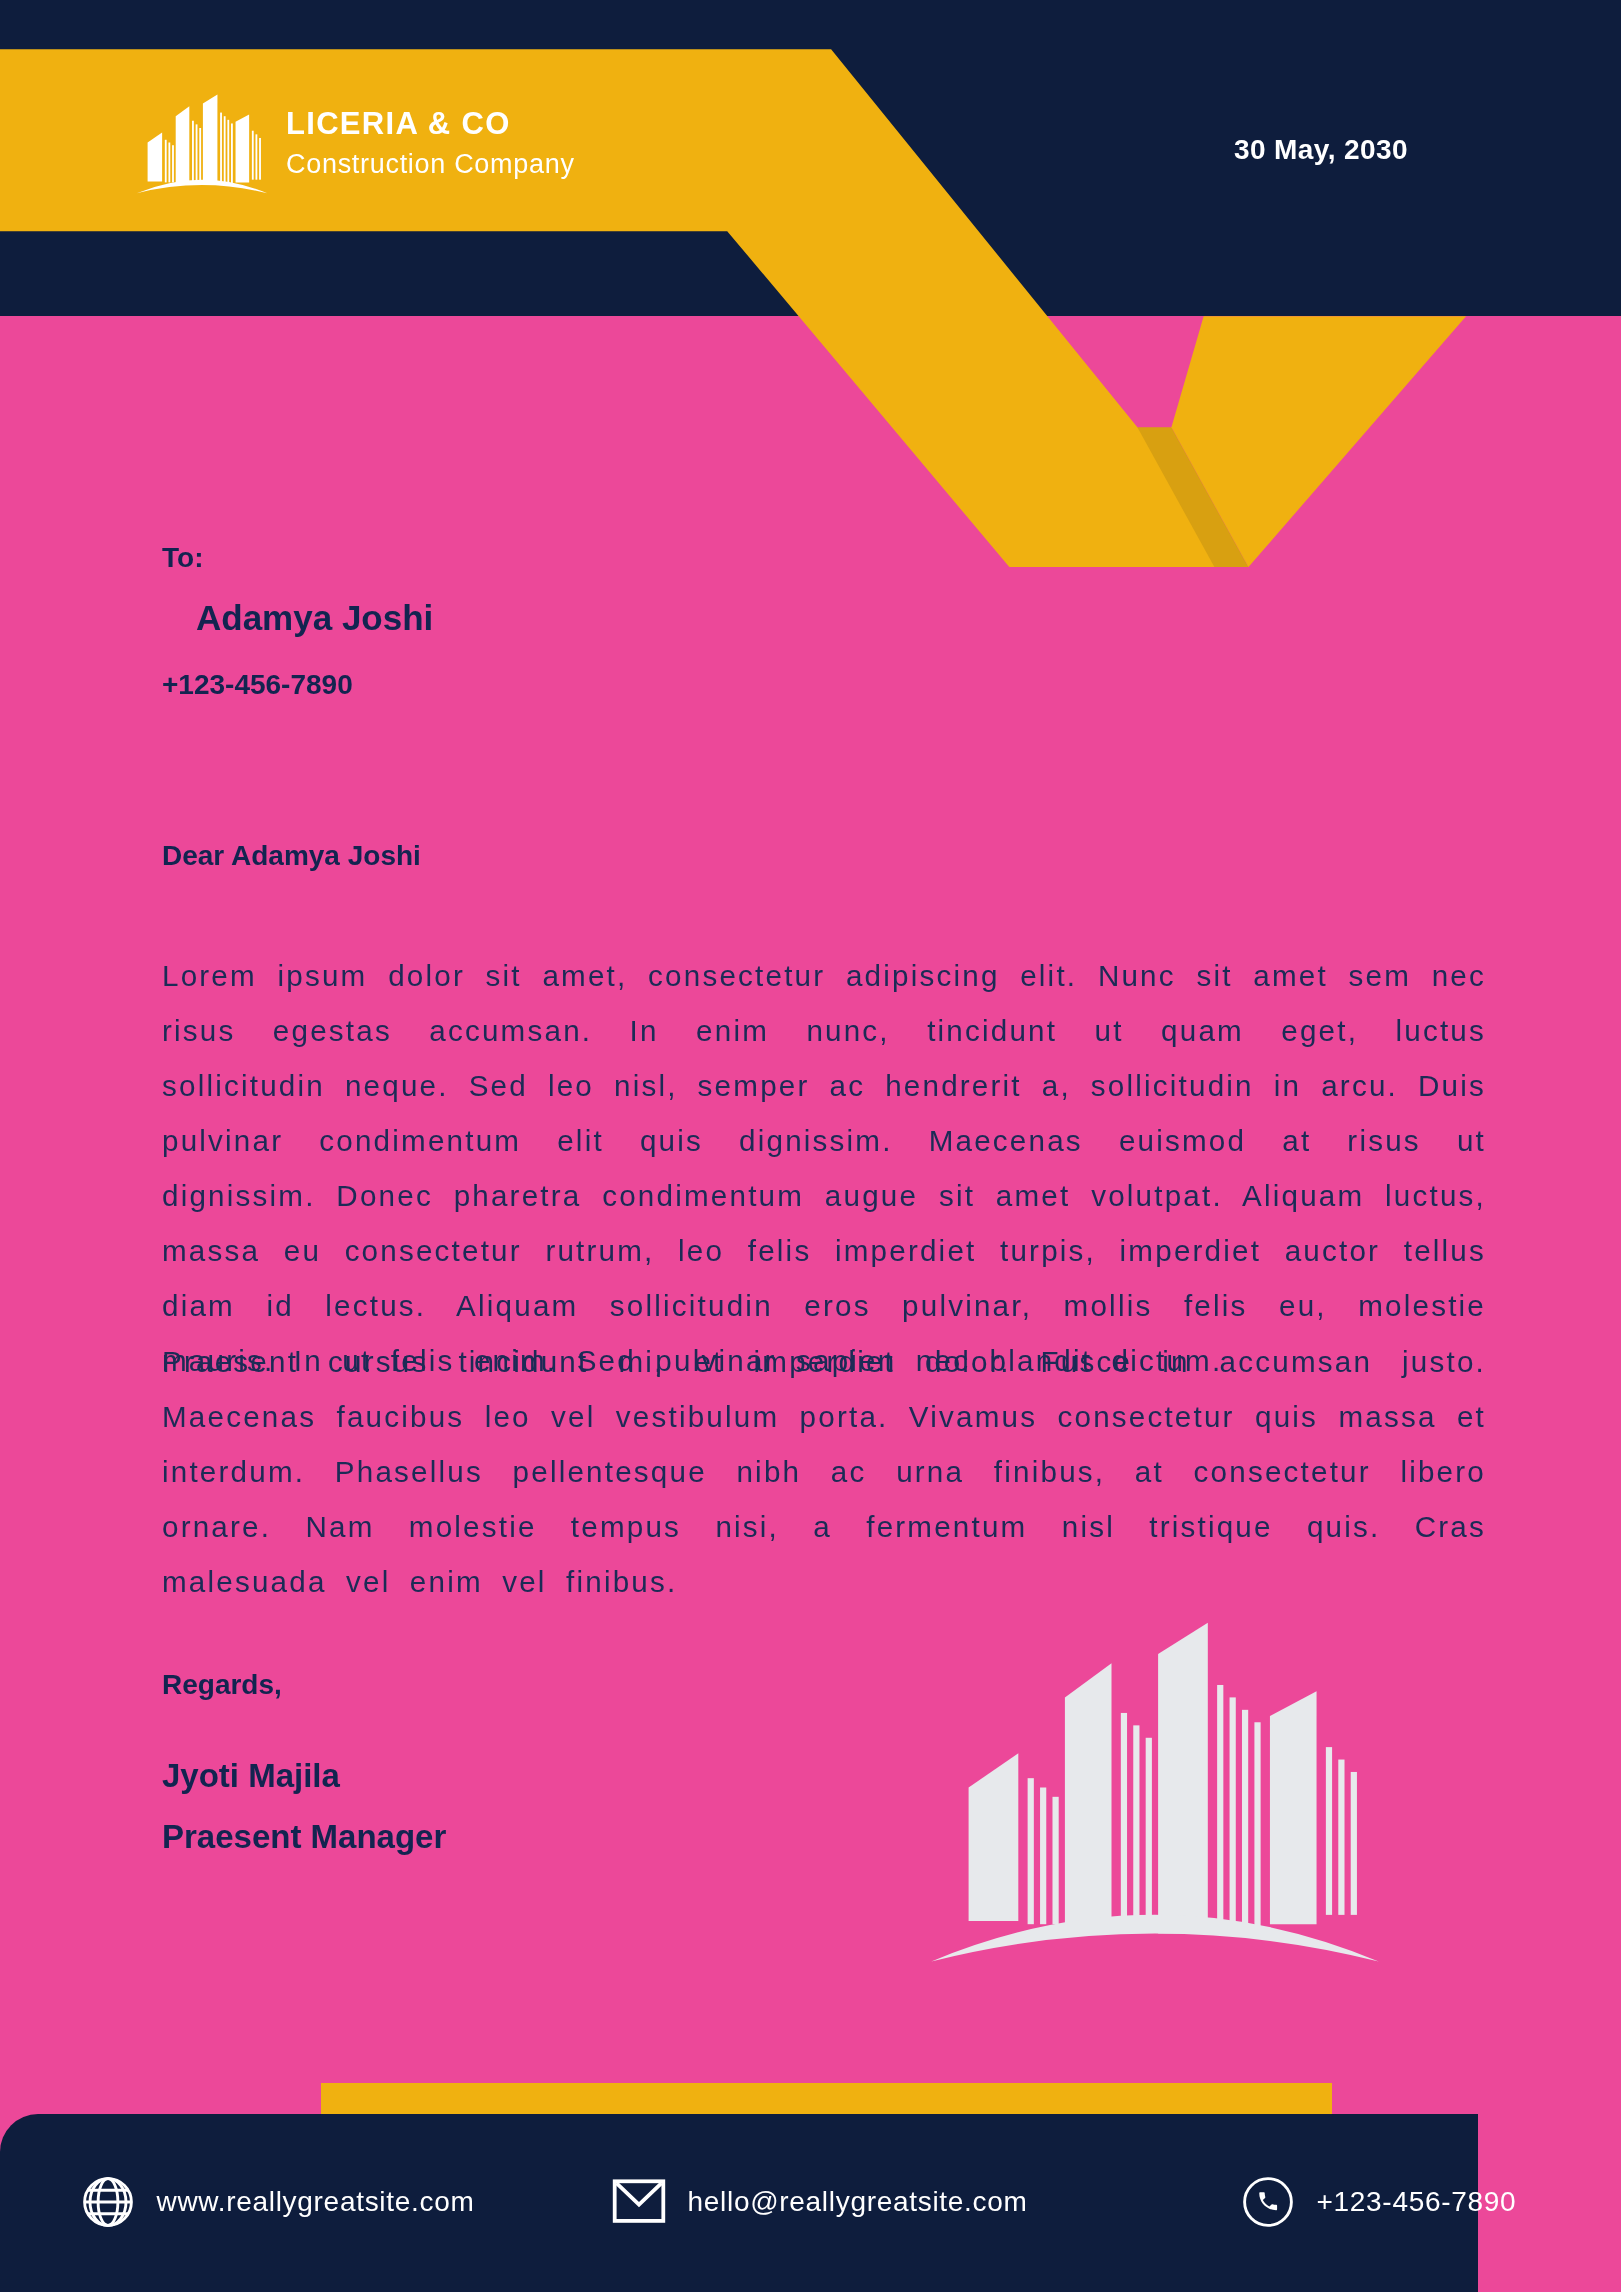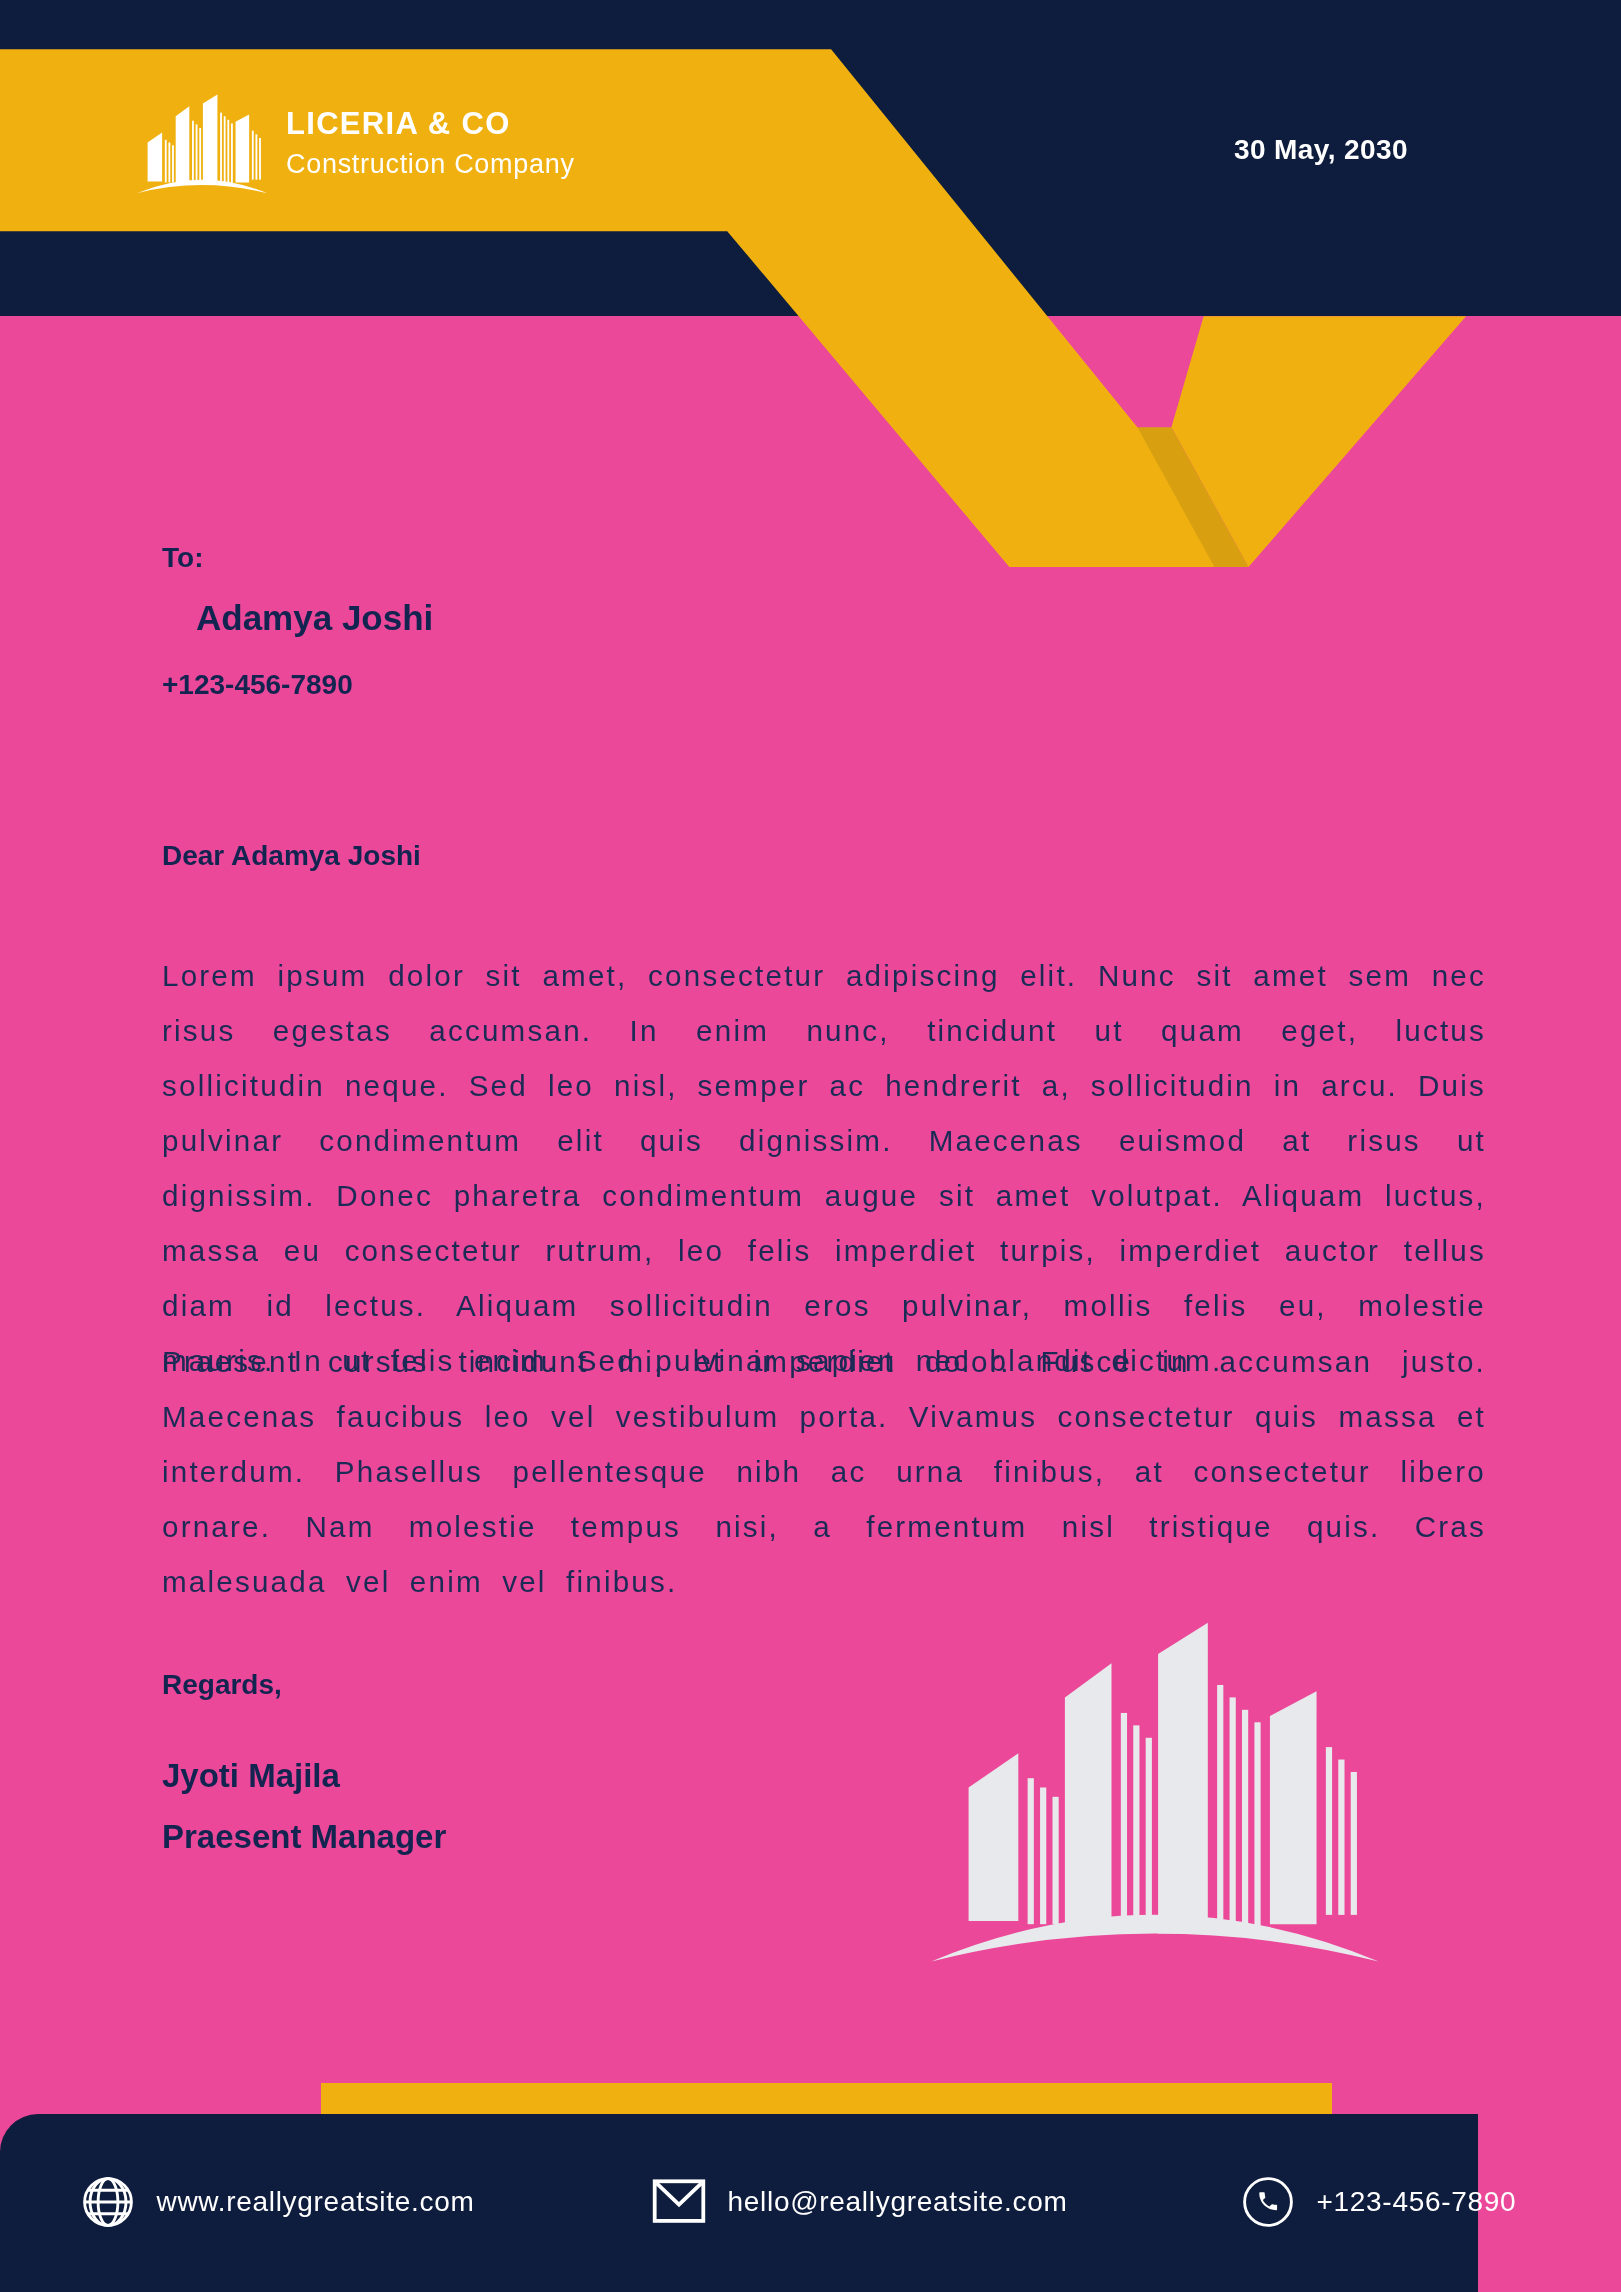--- a/index.html
+++ b/index.html
@@ -72,21 +72,21 @@
     border-top-left-radius:38px;
   }
   .footer-item{
     position:absolute;top:54px;height:68px;
     display:flex;align-items:center;gap:21.5px;color:#ffffff;
   }
   .footer-item .label{
     font-size:28px;font-weight:300;letter-spacing:0.7px;color:#ffffff;white-space:nowrap;
   }
   .fi-web{left:81px;}
-  .fi-mail{left:652px;}
+  .fi-mail{left:612px;}
   .fi-phone{left:1241px;}
   .footer-icon{width:54px;height:54px;flex:0 0 auto;}
 </style>
 </head>
 <body>
 
 <div class="page">
 
   <div class="header-navy"></div>
 

